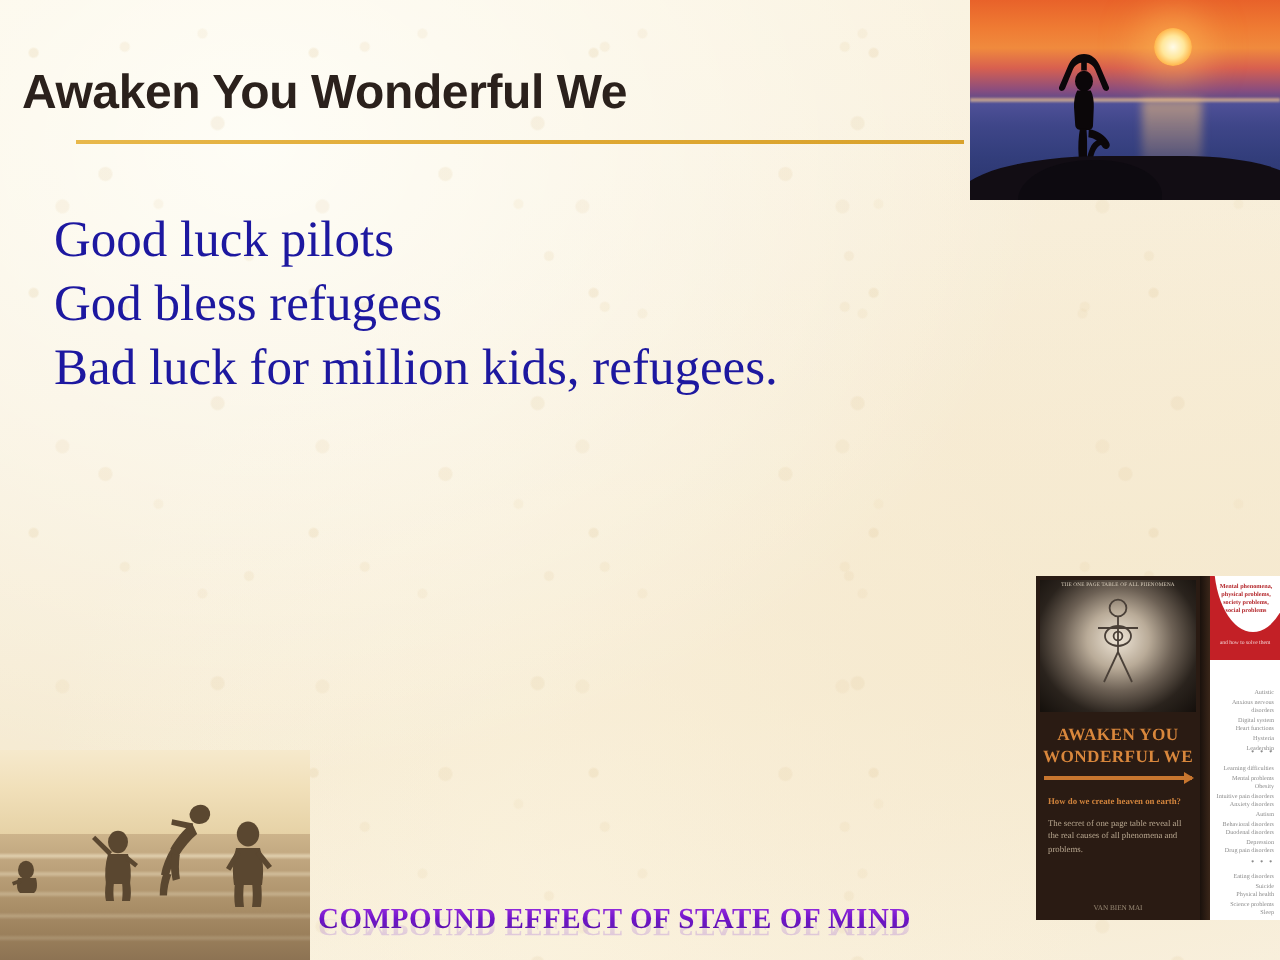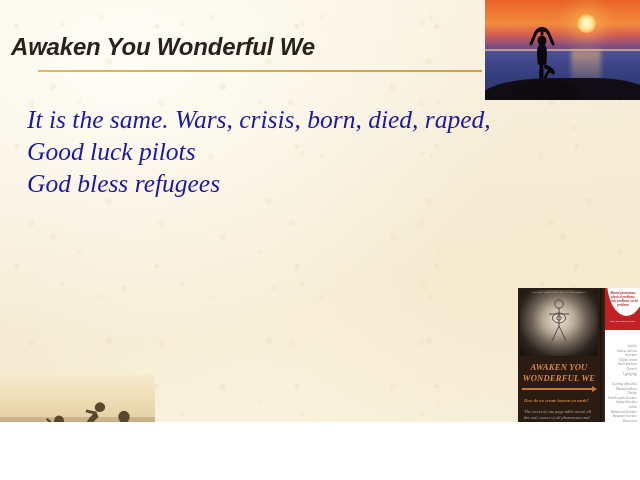--- a/index.html
+++ b/index.html
@@ -3,29 +3,28 @@
 <meta charset="utf-8">
 <style>
   html, body {
     margin: 0;
     padding: 0;
     background: #ffffff;
   }
   #slide {
     position: relative;
     width: 640px;
-    height: 422px;
+    height: 480px;
     overflow: hidden;
     background:
       radial-gradient(ellipse at 20% 15%, rgba(255,255,250,0.85) 0%, rgba(255,255,250,0) 55%),
       radial-gradient(ellipse at 80% 70%, rgba(246,233,206,0.75) 0%, rgba(246,233,206,0) 60%),
       radial-gradient(ellipse at 45% 95%, rgba(252,245,226,0.8) 0%, rgba(252,245,226,0) 55%),
       linear-gradient(170deg, #fbf4e2 0%, #f8efdb 35%, #f5ead1 70%, #f9f2e2 100%);
     font-family: "Liberation Sans", sans-serif;
-    font-style: italic;
   }
   
   #slide::before {
     content: "";
     position: absolute;
     inset: 0;
     pointer-events: none;
     background-image:
       radial-gradient(circle at 12% 22%, rgba(226,203,160,0.28) 0 2px, transparent 3px),
       radial-gradient(circle at 31% 58%, rgba(226,203,160,0.22) 0 3px, transparent 4px),
@@ -376,23 +375,23 @@
 </style>
 </head>
 <body>
 
 <div id="slide">
 
   <div id="title">Awaken You Wonderful We</div>
   <div id="title-rule"></div>
 
   <div id="body-text">
-    <div class="ln">It is the same. Wars, crisis, born, died, raped,</div>
     <div class="ln">Good luck pilots</div>
     <div class="ln">God bless refugees</div>
+    <div class="ln">Bad luck for million kids, refugees.</div>
   </div>
 
   <div id="sunset-photo">
     <div class="sun"></div>
     <div class="sea"></div>
     <div class="horizon"></div>
     <div class="sun-path"></div>
     <svg class="yogi" width="66" height="66" viewBox="0 0 66 66">
       <g fill="#0b0709">
 

